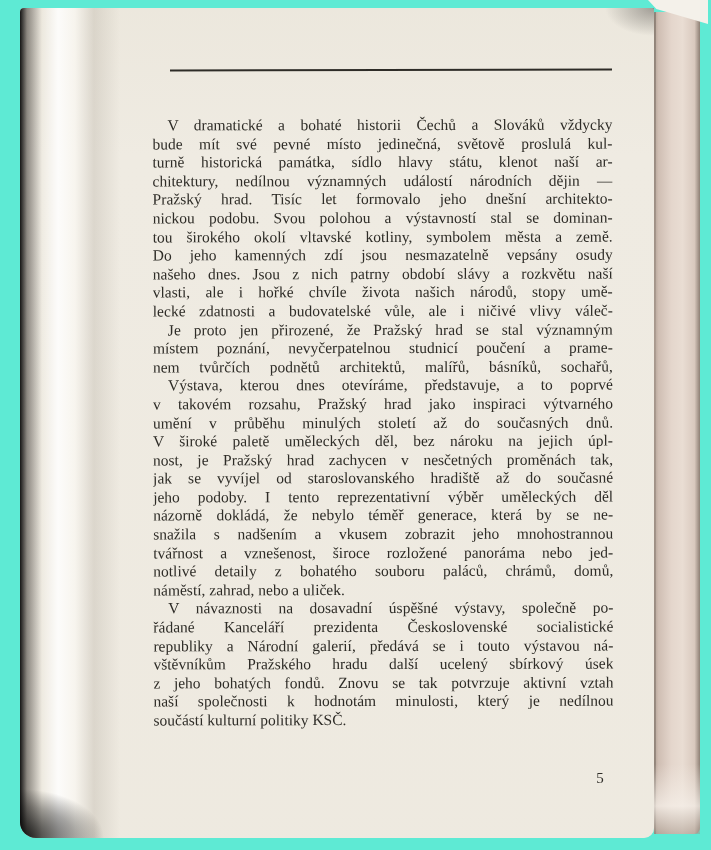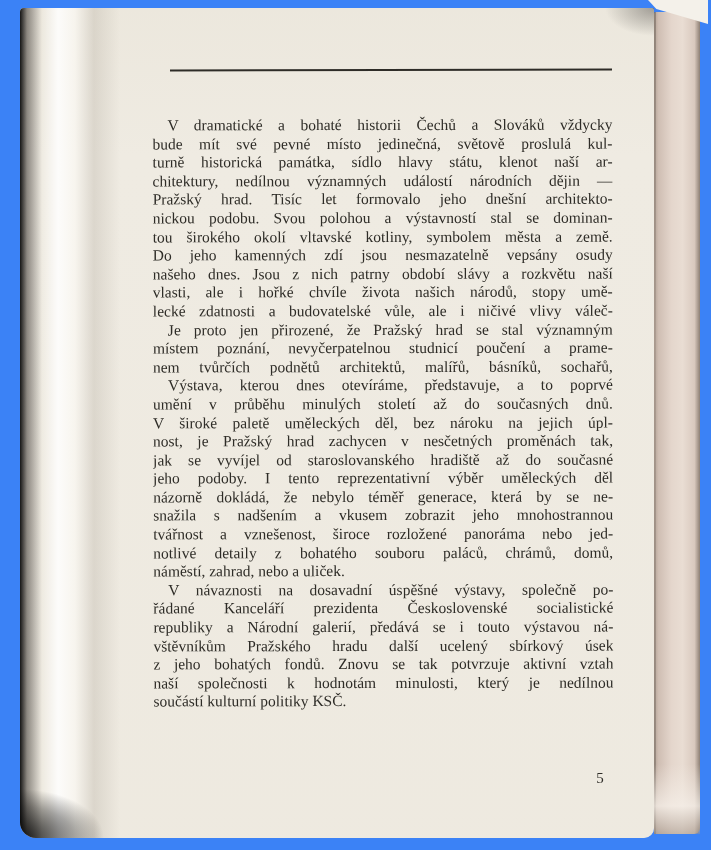--- a/index.html
+++ b/index.html
@@ -2,21 +2,21 @@
 <html lang="cs"><head>
 <meta charset="utf-8">
 <style>
   html,body{margin:0;padding:0;}
   body{
     width:711px;height:850px;position:relative;overflow:hidden;
     background:#060606;
     font-family:"Liberation Serif","DejaVu Serif",serif;
   }
   
-  .photo{position:absolute;inset:0;background:#3b82f6;}
+  .photo{position:absolute;inset:0;background:#5eead4;}
 
   .book-page{
     position:absolute;left:20px;top:8px;width:634px;height:830px;
     background:var(--paper,#efebe2);
     border-radius:4px 2px 10px 16px;
   }
   
   .gutter-left{
     position:absolute;left:0;top:0;width:100px;height:100%;
     background:linear-gradient(90deg,
@@ -120,20 +120,21 @@
         <div class="line">vlasti, ale i hořké chvíle života našich národů, stopy umě-</div>
         <div class="line">lecké zdatnosti a budovatelské vůle, ale i ničivé vlivy váleč-</div>
       </div>
       <div>
         <div class="line indent">Je proto jen přirozené, že Pražský hrad se stal významným</div>
         <div class="line">místem poznání, nevyčerpatelnou studnicí poučení a prame-</div>
         <div class="line">nem tvůrčích podnětů architektů, malířů, básníků, sochařů,</div>
       </div>
       <div>
         <div class="line indent">Výstava, kterou dnes otevíráme, představuje, a to poprvé</div>
+        <div class="line">v takovém rozsahu, Pražský hrad jako inspiraci výtvarného</div>
         <div class="line">umění v průběhu minulých století až do současných dnů.</div>
         <div class="line">V široké paletě uměleckých děl, bez nároku na jejich úpl-</div>
         <div class="line">nost, je Pražský hrad zachycen v nesčetných proměnách tak,</div>
         <div class="line">jak se vyvíjel od staroslovanského hradiště až do současné</div>
         <div class="line">jeho podoby. I tento reprezentativní výběr uměleckých děl</div>
         <div class="line">názorně dokládá, že nebylo téměř generace, která by se ne-</div>
         <div class="line">snažila s nadšením a vkusem zobrazit jeho mnohostrannou</div>
         <div class="line">tvářnost a vznešenost, široce rozložené panoráma nebo jed-</div>
         <div class="line">notlivé detaily z bohatého souboru paláců, chrámů, domů,</div>
         <div class="line last">náměstí, zahrad, nebo a uliček.</div>

